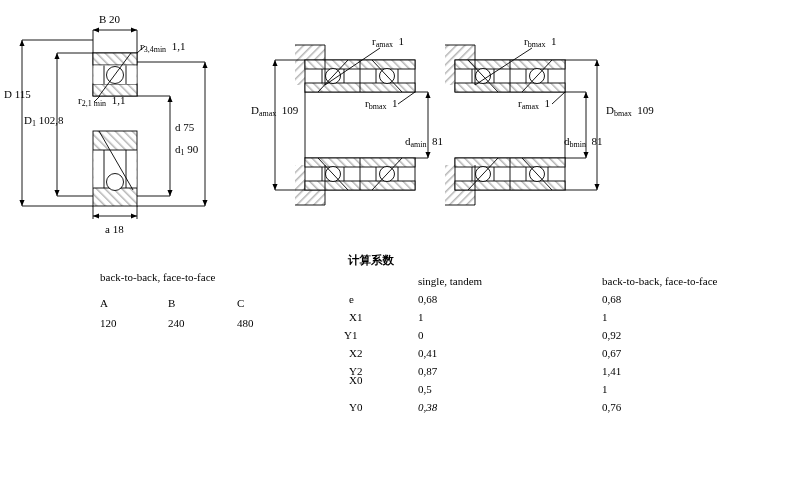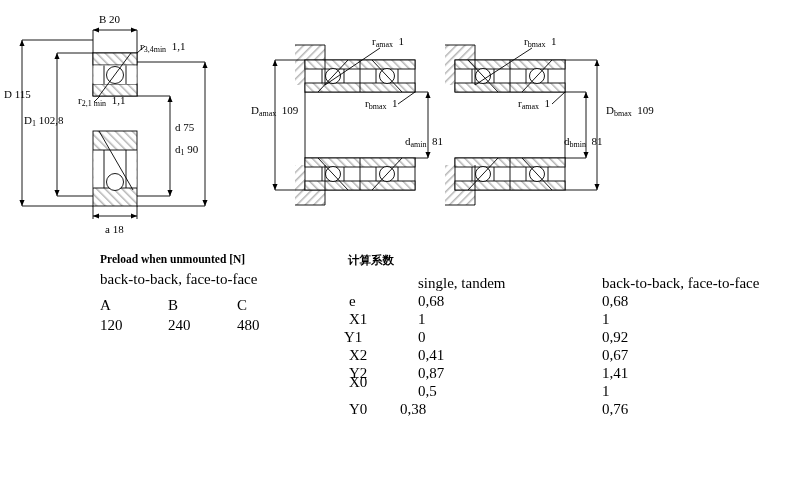--- a/index.html
+++ b/index.html
@@ -35,21 +35,21 @@
   .tbl-head {
     position: absolute;
     font-family: "Liberation Serif", serif;
     font-size: 11.5px;
     font-weight: bold;
     white-space: nowrap;
   }
   .tbl-txt {
     position: absolute;
     font-family: "Liberation Serif", serif;
-    font-size: 15px;
+    font-size: 11px;
     white-space: nowrap;
   }
   svg { display:block; }
 </style>
 </head>
 <body>
 
 <div class="stage">
 
   <svg width="800" height="500" viewBox="0 0 800 500">
@@ -263,21 +263,20 @@
   <div class="lbl" style="left:606px; top:104px;">
     <span>D</span><span class="sub">bmax</span>&nbsp;&nbsp;<span>109</span>
   </div>
   <div class="lbl" style="left:405px; top:135px;">
     <span>d</span><span class="sub">amin</span>&nbsp;&nbsp;<span>81</span>
   </div>
   <div class="lbl" style="left:564px; top:135px;text-align:right;">
     <span>d</span><span class="sub">bmin</span>&nbsp;&nbsp;<span>81</span>
   </div>
 
-  <div class="tbl-head" style="left:100px; top:253px;">Preload when unmounted [N]</div>
   <div class="tbl-txt" style="left:100px; top:271px;">back-to-back, face-to-face</div>
 
   <div class="tbl-txt" style="left:100px; top:297px;">A</div>
   <div class="tbl-txt" style="left:168px; top:297px;">B</div>
   <div class="tbl-txt" style="left:237px; top:297px;">C</div>
 
   <div class="tbl-txt" style="left:100px; top:317px;">120</div>
   <div class="tbl-txt" style="left:168px; top:317px;">240</div>
   <div class="tbl-txt" style="left:237px; top:317px;">480</div>
 
@@ -318,16 +317,16 @@
 
   <div class="tbl-txt" style="left:349px; top:374px;text-align:center;">
     <span>X</span><span class="sub">0</span>
   </div>
   <div class="tbl-txt" style="left:418px; top:383px;">0,5</div>
   <div class="tbl-txt" style="left:602px; top:383px;">1</div>
 
   <div class="tbl-txt" style="left:349px; top:401px;">
     <span>Y</span><span class="sub">0</span>
   </div>
-  <div class="tbl-txt" style="left:400px; top:401px;">0,38</div>
+  <div class="tbl-txt" style="left:418px; top:401px;font-style:italic;">0,38</div>
   <div class="tbl-txt" style="left:602px; top:401px;">0,76</div>
 
 </div>
 
 </body></html>

